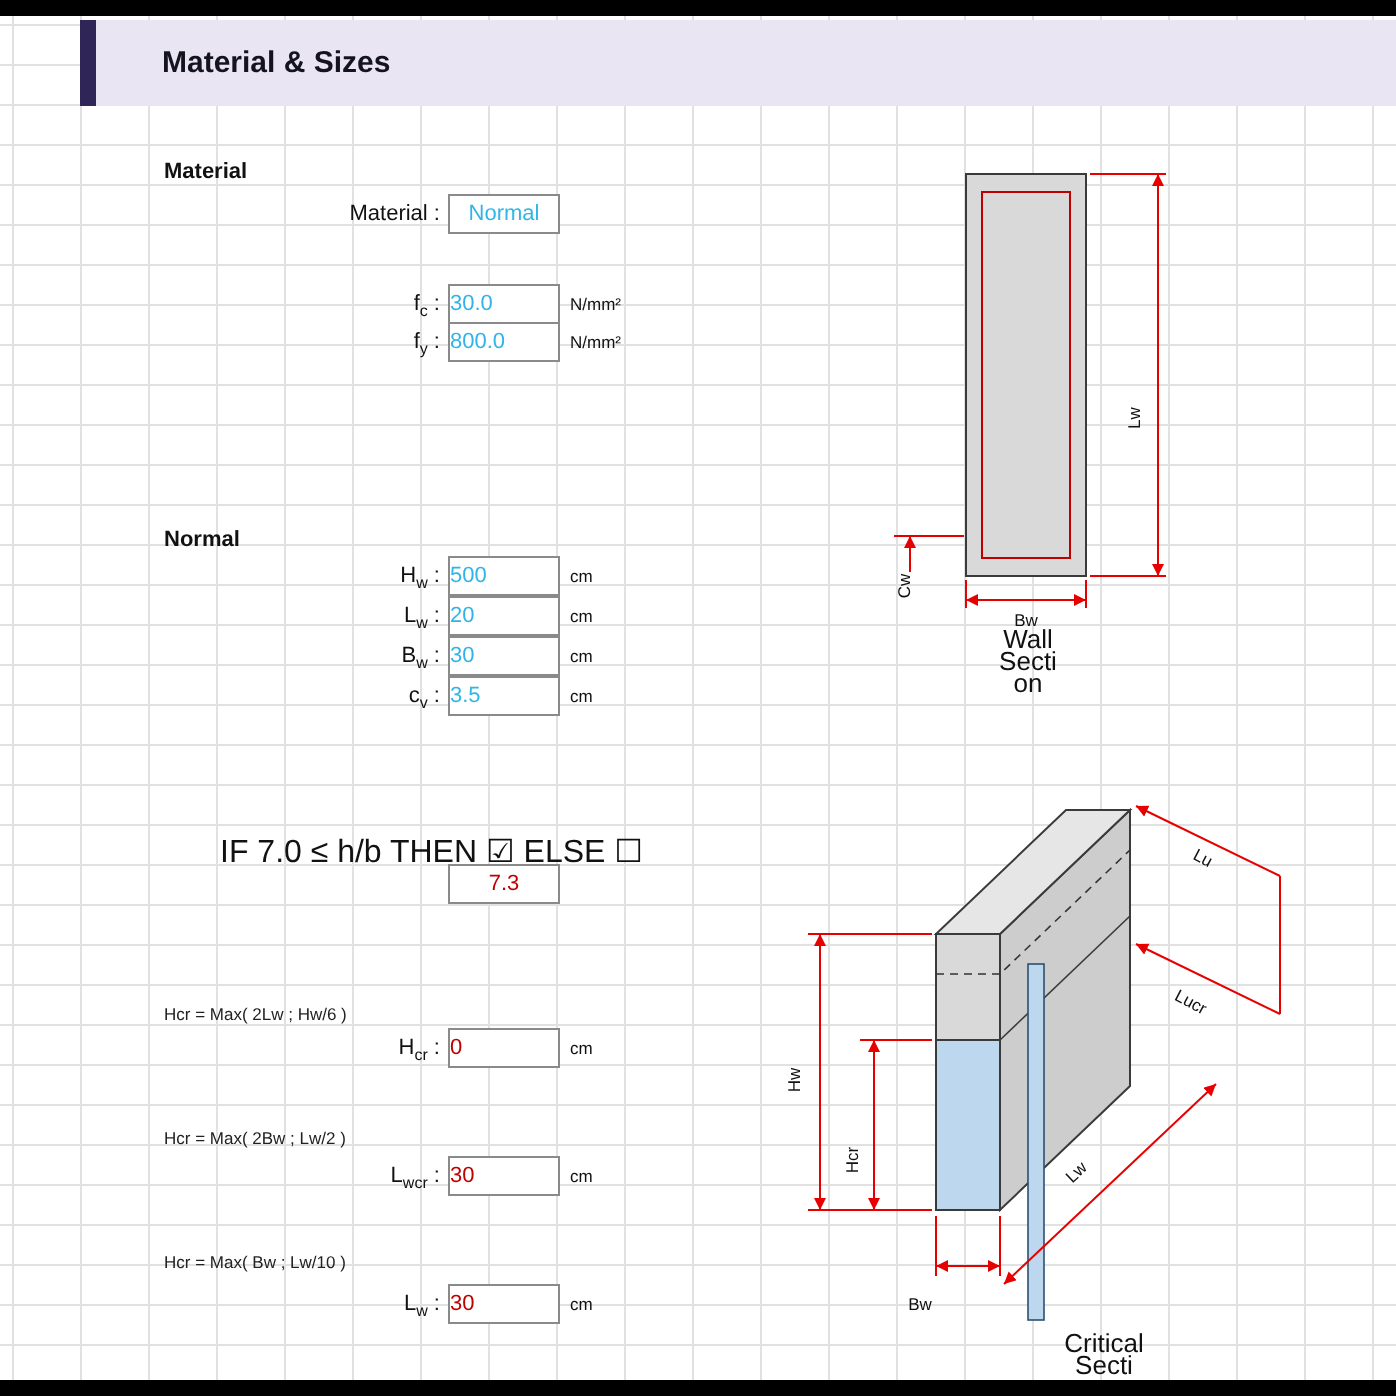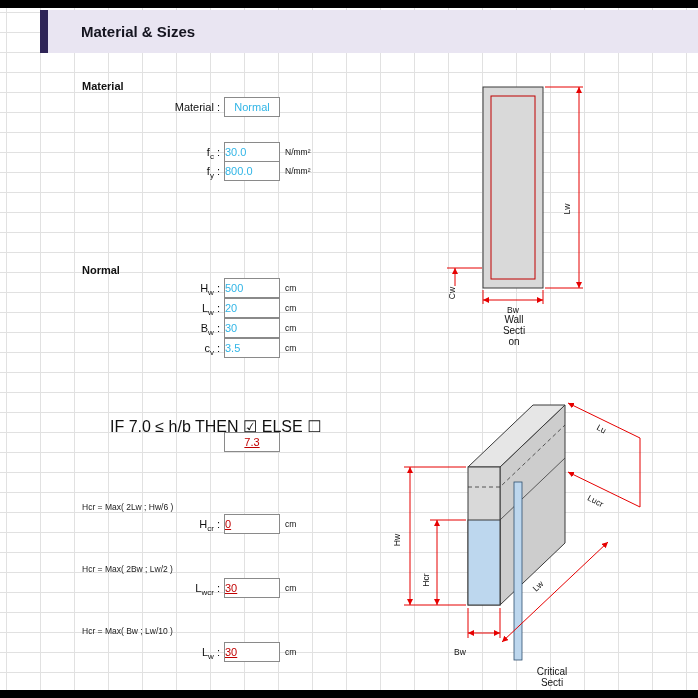--- a/index.html
+++ b/index.html
@@ -26,25 +26,25 @@
   .sec{position:absolute;left:82px;font-size:11px;font-weight:bold;color:#111;height:20px;line-height:20px;}
   .lbl{position:absolute;left:110px;width:110px;text-align:right;font-size:11px;color:#111;height:20px;line-height:20px;}
   .lbl sub, .formula sub{font-size:8px;}
   .vbox{
     position:absolute;left:224px;width:56px;height:20px;line-height:18px;
     box-sizing:border-box;border:1px solid #8a8a8a;background:#fff;
     font-size:11px;text-align:left;padding-right:4px;
   }
   .vbox.center{text-align:center;padding-right:0;}
   .inputv{color:#31B5E6;}
-  .resultv{color:#C00000;text-decoration:underline;}
+  .resultv{color:#C00000;}
   .unit{position:absolute;left:285px;font-size:8.5px;color:#111;height:20px;line-height:20px;text-align:right;}
   .formula{position:absolute;left:82px;font-size:8.5px;color:#222;height:14px;line-height:14px;white-space:nowrap;}
   .cond{position:absolute;left:110px;top:418px;font-size:16px;color:#111;height:18px;line-height:18px;white-space:nowrap;}
-  .caption{position:absolute;font-size:10px;color:#111;text-align:center;white-space:pre-line;line-height:11px;}
+  .caption{position:absolute;font-size:13px;color:#111;text-align:center;white-space:pre-line;line-height:11px;}
   svg{position:absolute;overflow:visible;}
   .dim{stroke:#E60000;stroke-width:1;fill:none;}
   .dimtext{font-size:8.5px;fill:#111;text-anchor:middle;}
   .edge{stroke:#3a3a3a;stroke-width:1;}
 </style>
 </head>
 <body>
 
 <div id="page">
   <div class="sheet"></div>

